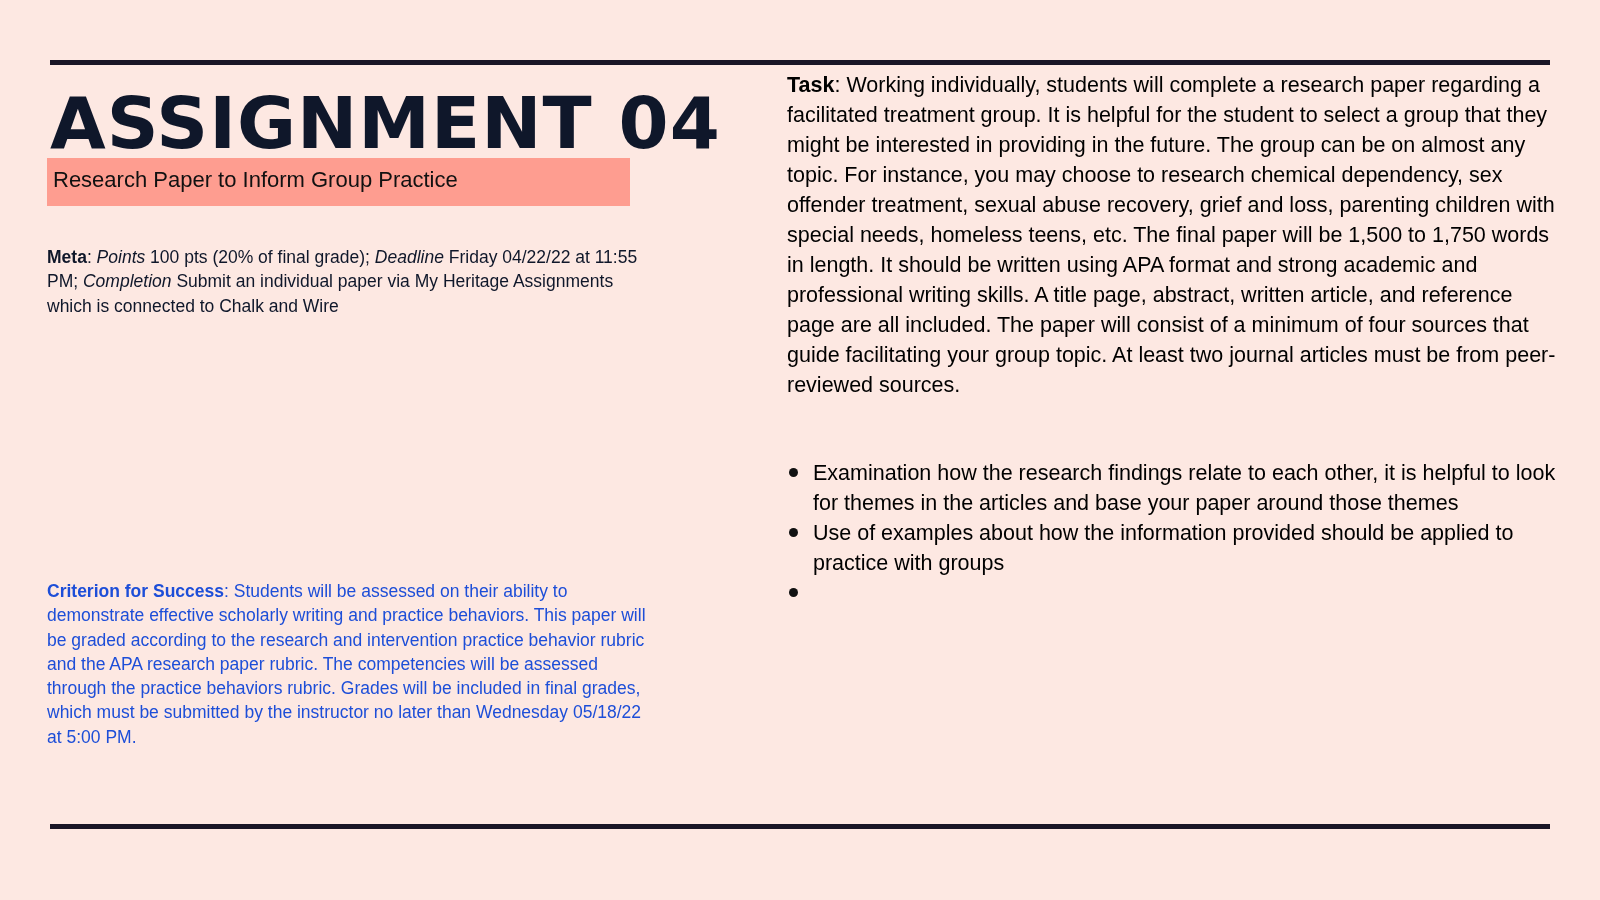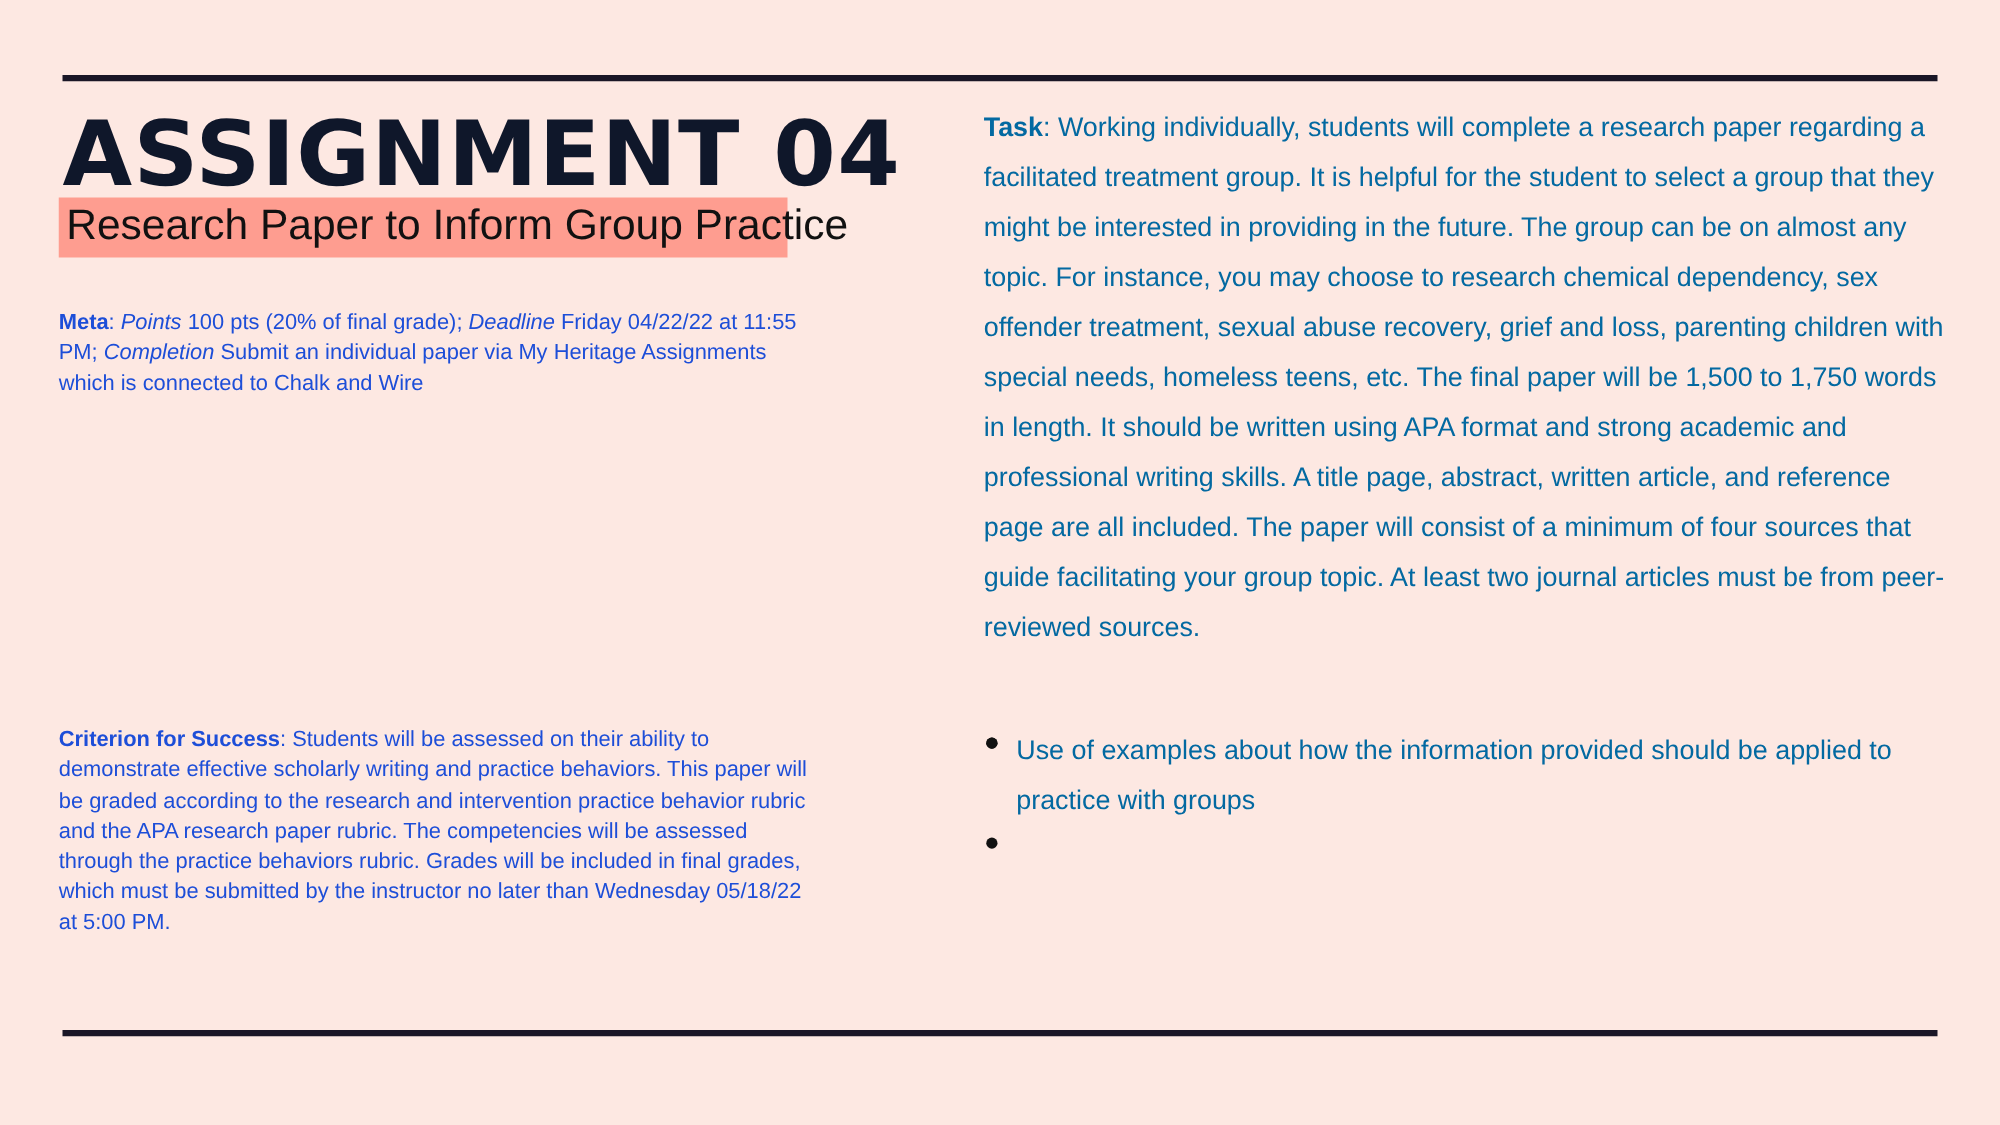--- a/index.html
+++ b/index.html
@@ -43,55 +43,55 @@
       left: 47px;
       top: 158px;
       width: 583px;
       height: 48px;
       background: #fe9d90;
       box-sizing: border-box;
       padding: 6px 0 0 6px;
     }
     .subtitle {
       font-family: "Liberation Sans", sans-serif;
-      font-size: 34px;
+      font-size: 22px;
       line-height: 32px;
       color: #111;
       white-space: nowrap;
     }
 
     .meta {
       position: absolute;
       left: 47px;
       top: 245px;
       width: 600px;
       font-size: 17.5px;
       line-height: 24.3px;
-      color: #1d4ed8;
+      color: #0f172a;
     }
     .criterion {
       position: absolute;
       left: 47px;
       top: 579px;
       width: 600px;
       font-size: 17.5px;
       line-height: 24.3px;
       color: #1d4ed8;
     }
     .b { font-weight: bold; }
     .i { font-style: italic; }
 
     .right {
       position: absolute;
       left: 787px;
-      top: 82px;
+      top: 70px;
       width: 770px;
       font-size: 21.5px;
-      line-height: 40px;
-      color: #0369a1;
+      line-height: 30px;
+      color: #000000;
     }
     .right p { margin: 0; }
     .right .gap { height: 29.2px; }
     .bullets {
       list-style: none;
       margin: 0;
       padding: 0;
     }
     .bullets li {
       position: relative;
@@ -124,19 +124,19 @@
 
 <div class="criterion">
   <span class="b">Criterion for Success</span><span>: </span><span>Students will be assessed on their ability to demonstrate effective scholarly writing and practice behaviors. This paper will be graded according to the research and intervention practice behavior rubric and the APA research paper rubric. The competencies will be assessed through the practice behaviors rubric. Grades will be included in final grades, which must be submitted by the instructor no later than Wednesday 05/18/22 at 5:00 PM.</span>
 </div>
 
 <div class="right">
   <p><span class="b">Task</span><span>: </span><span>Working individually, students will complete a research paper regarding a facilitated treatment group. It is helpful for the student to select a group that they might be interested in providing in the future. The group can be on almost any topic.  For instance, you may choose to research chemical dependency, sex offender treatment, sexual abuse recovery, grief and loss, parenting children with special needs, homeless teens, etc. The final paper will be 1,500 to 1,750 words in length. It should be written using APA format and strong academic and professional writing skills. A title page, abstract, written article, and reference page are all included. The paper will consist of a minimum of four sources that guide facilitating your group topic.  At least two journal articles must be from peer-reviewed sources.</span></p>
   <div class="gap"></div>
   <div class="gap"></div>
   <ul class="bullets">
-    <li><span class="dot"></span></li>
+    <li><span class="dot"></span><span>Examination how the research findings relate to each other, it is helpful to look for themes in the articles and base your paper around those themes</span></li>
     <li><span class="dot"></span><span>Use of examples about how the information provided should be applied to practice with groups</span></li>
     <li><span class="dot"></span></li>
   </ul>
 </div>
 
 <div class="rule bottom"></div>
 
 </body></html>

